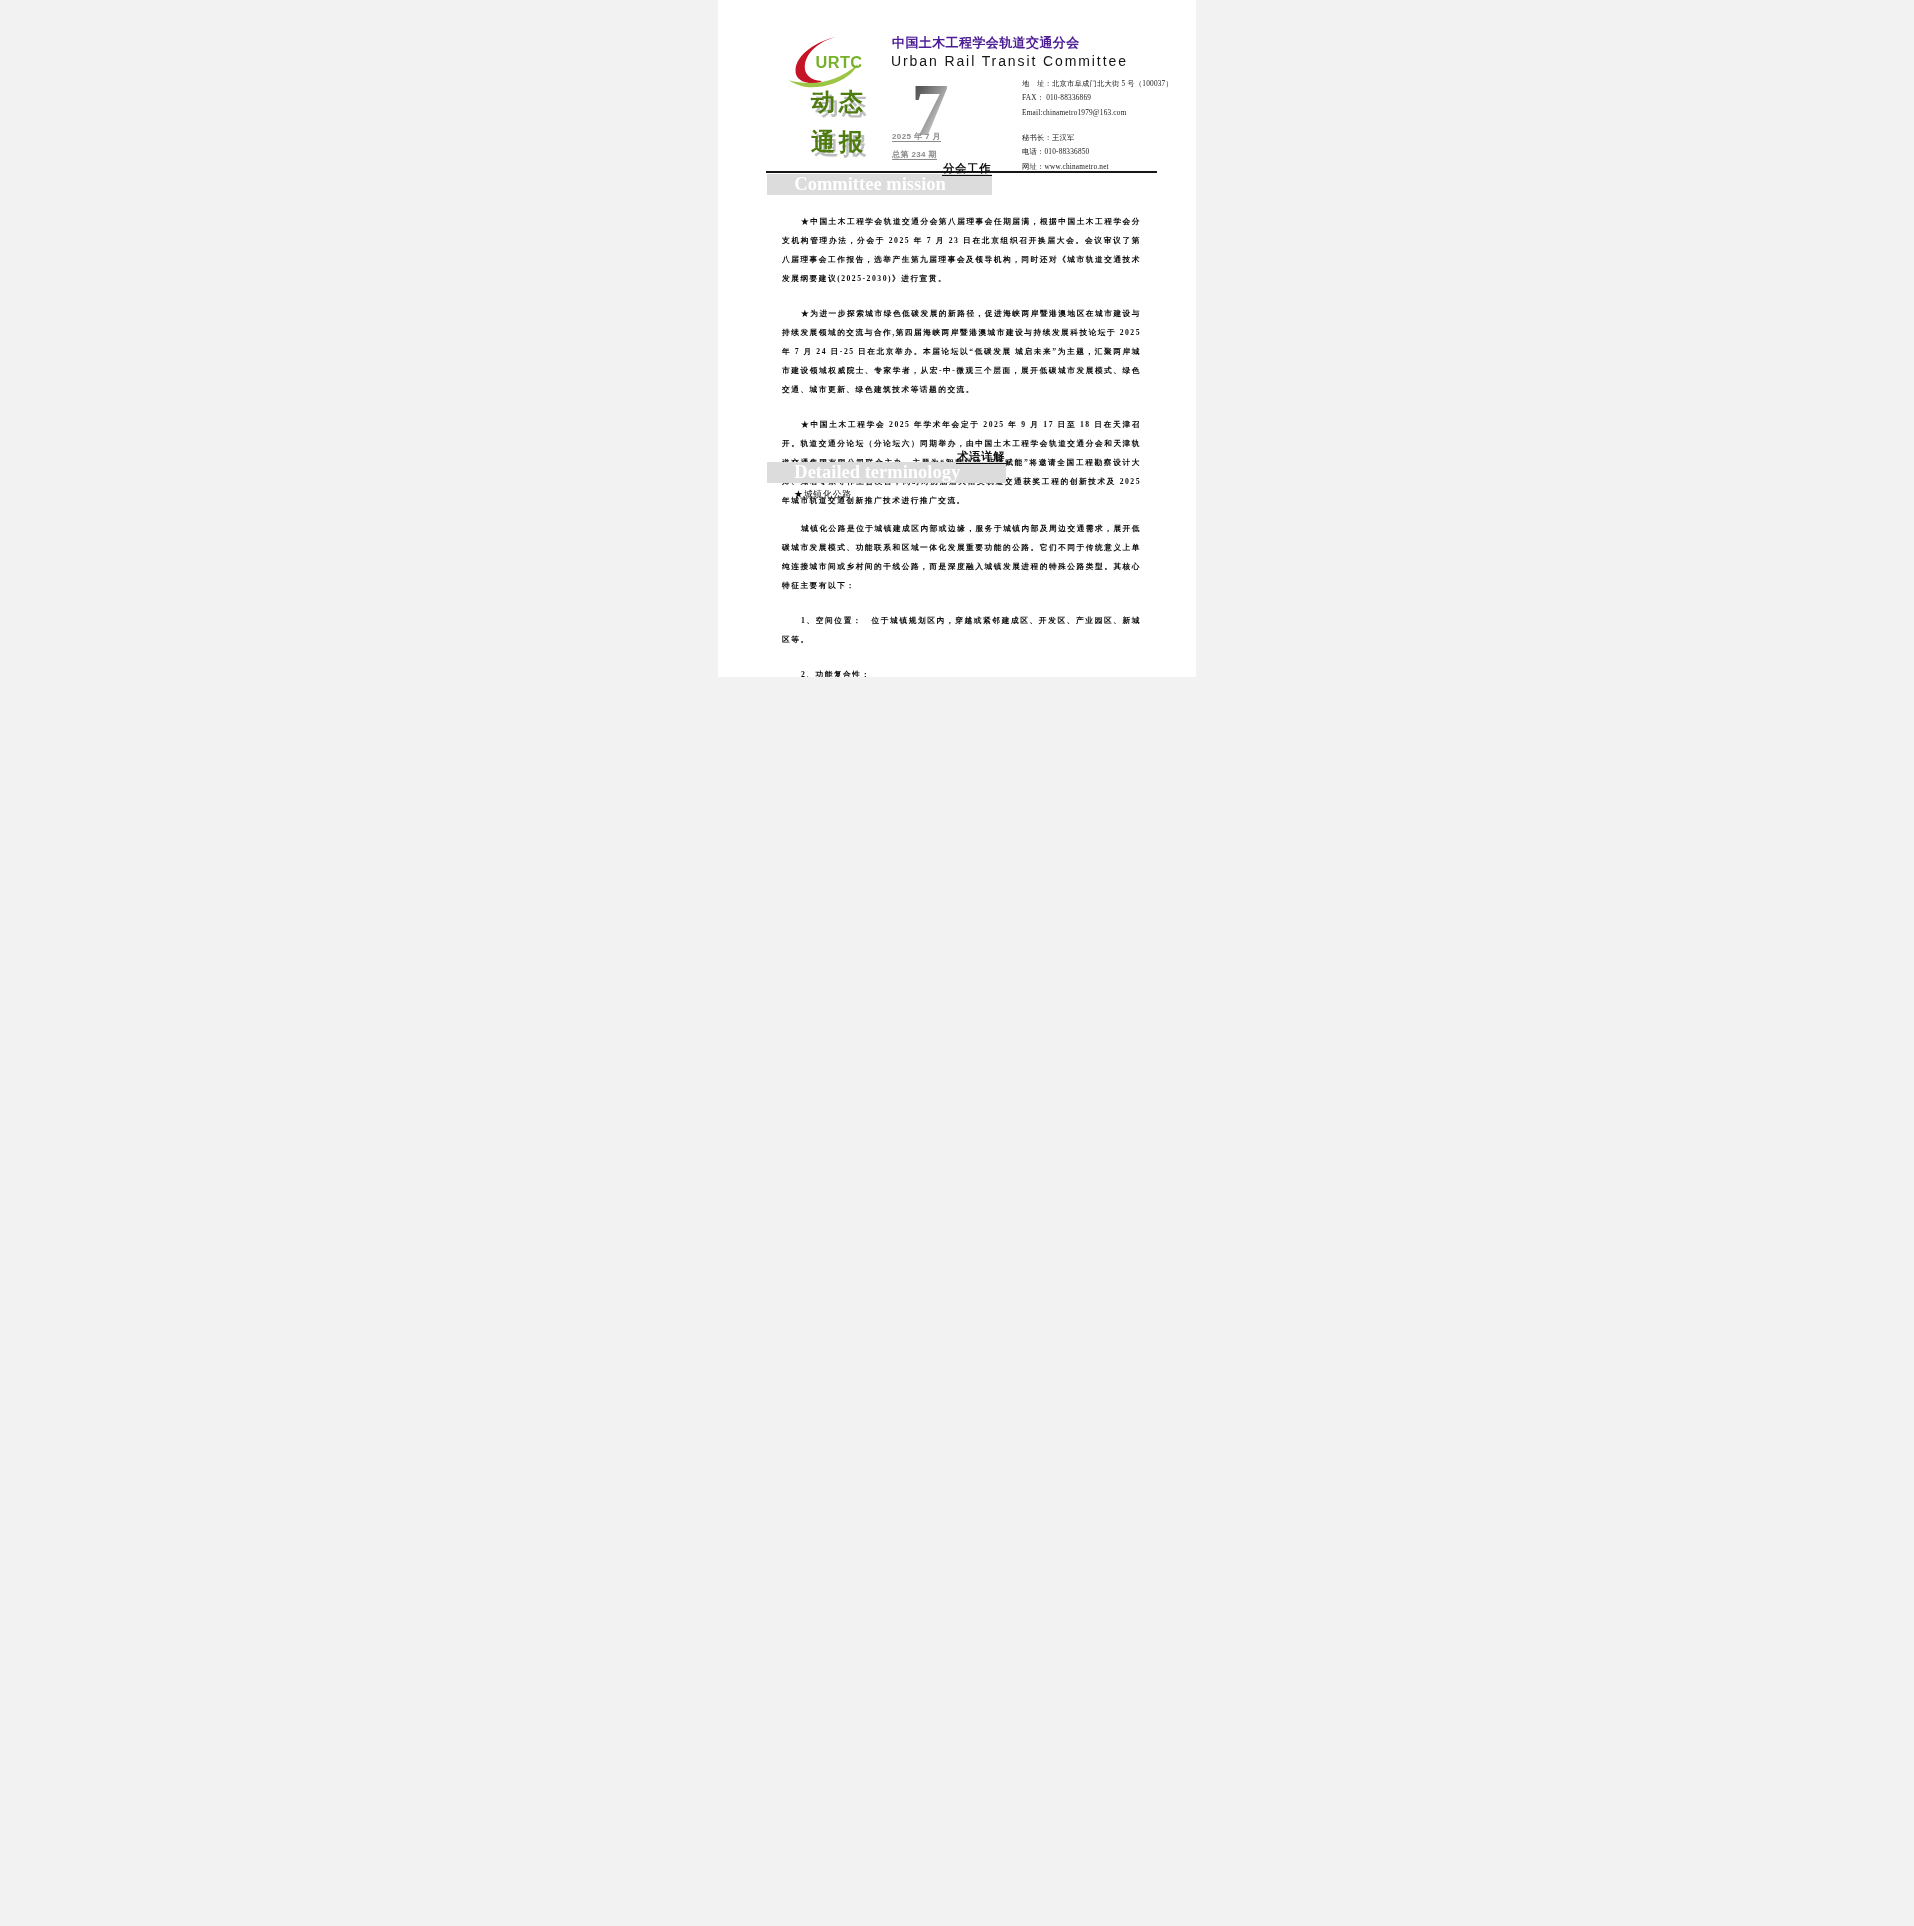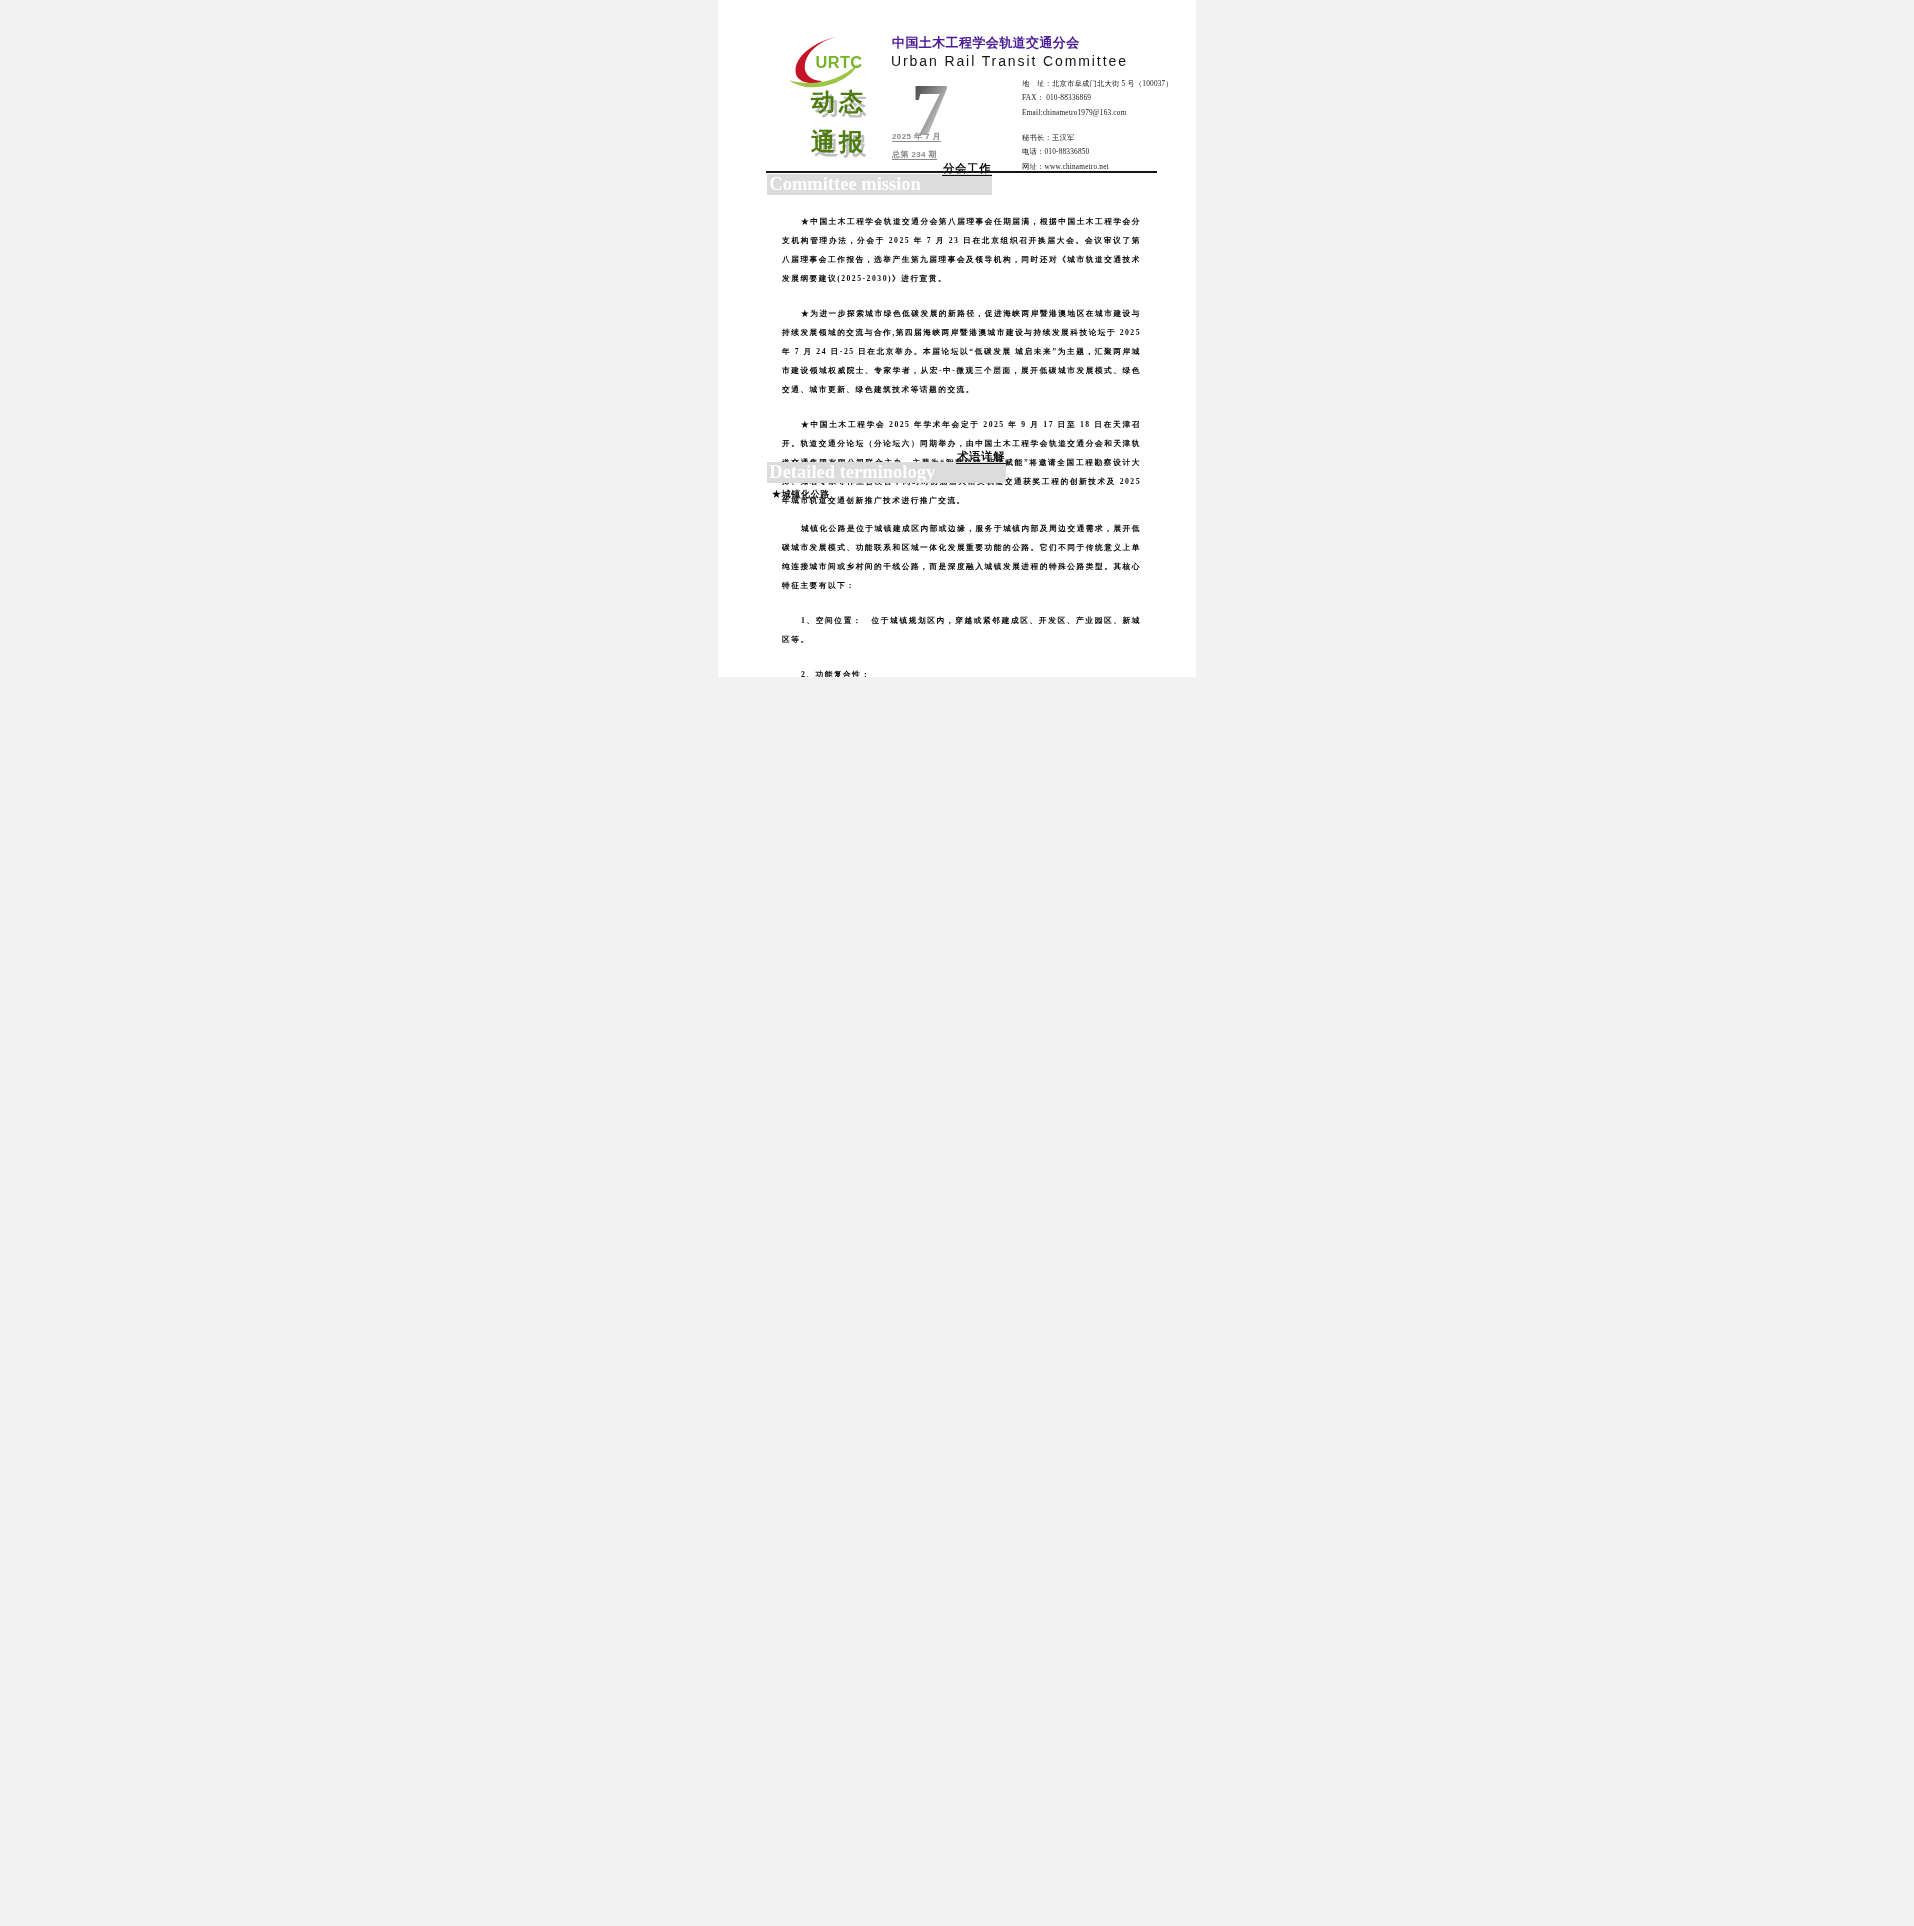--- a/index.html
+++ b/index.html
@@ -44,37 +44,37 @@
   }
   .contact.block1{top:77px;}
   .contact.block2{top:131px;}
   .divider{position:absolute;left:48px;top:171px;width:391px;height:1.5px;background:#161616;}
   
   .band{position:absolute;left:49px;height:21px;background:#dcdcdc;}
   .band.s1{top:174px;width:225px;}
   .band.s2{top:462px;width:239px;}
   .band-en{
     font-size:18.5px;line-height:21px;font-weight:bold;color:#ffffff;
-    padding-left:2.3px;white-space:nowrap;
+    padding-left:2.3px;white-space:nowrap;margin-left:25px;
   }
   .band-cn{
     position:absolute;right:0;bottom:19px;font-size:11.2px;font-weight:bold;
     letter-spacing:0.8px;color:#101010;border-bottom:1.5px solid #101010;
     padding:0 0.8px 0.8px 0.8px;white-space:nowrap;line-height:1;
   }
   
   .bodytext{
     position:absolute;left:48px;width:391px;text-align:justify;
     font-size:7.7px;line-height:19px;letter-spacing:1.5px;font-weight:bold;color:#0a0a0a;
   }
   .bodytext p{margin:16px;text-indent:19px;}
   .sec1{top:196px;}
   .sec2{top:503px;}
   .term-heading{
-    position:absolute;left:54px;top:488px;font-size:8.9px;font-weight:bold;
+    position:absolute;left:76px;top:488px;font-size:8.9px;font-weight:normal;
     letter-spacing:0.8px;color:#0a0a0a;white-space:nowrap;
   }
 </style>
 </head>
 <body>
 
 <div class="page">
 
   <svg class="logo-box" viewBox="0 0 216 148" aria-hidden="true">
     <path d="M152,3 C88,16 36,54 34,94 C33,116 50,129 82,130 C94,130 100,128 105,124 C72,122 57,104 59,82 C63,44 104,13 152,3 Z" fill="#c51426"></path>

